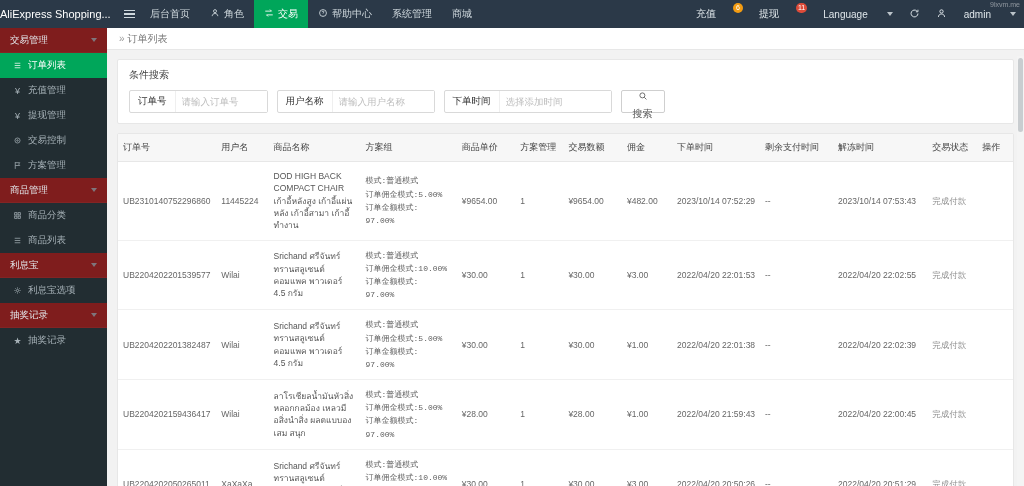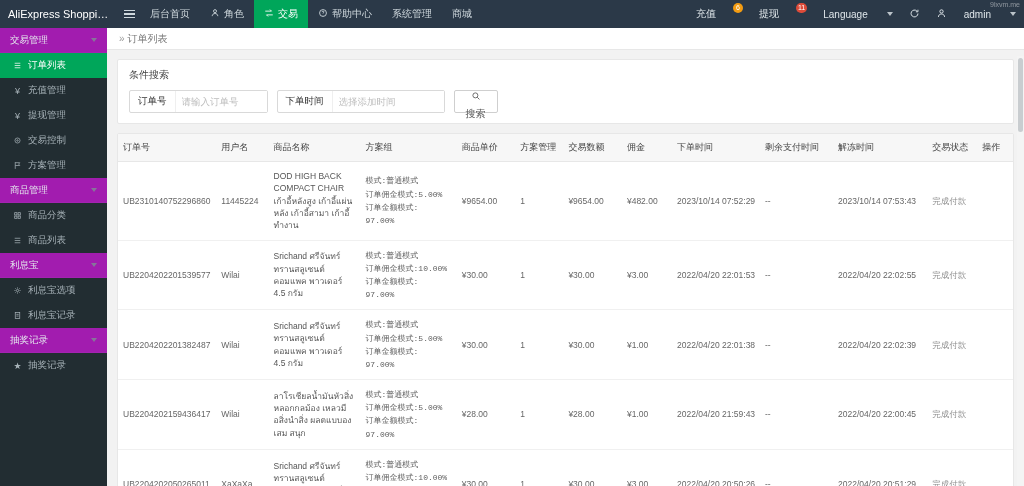--- a/index.html
+++ b/index.html
@@ -2,21 +2,21 @@
 <html><head>
 <meta charset="utf-8">
 <style>
   * { margin:0; padding:0; box-sizing:border-box; }
   html,body { width:1024px; height:486px; overflow:hidden;
     font-family:"Liberation Sans","DejaVu Sans",sans-serif; background:#f2f2f2; }
 
   
   .navbar { position:absolute; left:0; top:0; right:0; height:28px; background:#2b3948;
     display:flex; align-items:center; color:#cfd8dd; font-size:10px; z-index:5; }
-  .brand { width:118px; padding:0 8px; font-size:11px; color:#fff; white-space:nowrap;
+  .brand { width:118px; padding:0 0; font-size:11px; color:#fff; white-space:nowrap;
     overflow:hidden; text-overflow:ellipsis; flex:none; }
   .nav-toggle { width:22px; height:28px; display:flex; flex-direction:column; justify-content:center;
     align-items:center; gap:2px; cursor:pointer; flex:none; }
   .nav-toggle i { display:block; width:11px; height:1.5px; background:#cfd8dd; }
   .nav-menu { display:flex; height:100%; }
   .nav-item { display:flex; align-items:center; gap:4px; padding:8px 10px; height:100%;
     color:#cfd8dd; cursor:pointer; text-decoration:none; white-space:nowrap; }
   .nav-item.active { background:#00a65a; color:#fff; }
   .nav-item svg { width:10px; height:10px; stroke:currentColor; fill:none; stroke-width:1.4; }
   .nav-right { margin-left:auto; display:flex; align-items:center; height:100%; position:relative; }
@@ -29,21 +29,21 @@
   .caret { width:0; height:0; border-left:3px solid transparent; border-right:3px solid transparent;
     border-top:4px solid currentColor; display:inline-block; margin-left:2px; opacity:.8; }
   .nav-right svg { width:11px; height:11px; stroke:currentColor; fill:none; stroke-width:1.4; }
   .watermark { position:absolute; right:4px; top:1px; font-size:7px; color:rgba(255,255,255,.45);
     pointer-events:none; }
 
   
   .sidebar { position:absolute; left:0; top:28px; bottom:0; width:107px; background:#222d32;
     font-size:9.5px; overflow:hidden; }
   .sb-group { height:25px; display:flex; align-items:center; justify-content:space-between;
-    padding:0 10px; color:#e4eaee; cursor:pointer; background:#a21caf; border-bottom:1px solid rgba(255,255,255,.03); }
+    padding:0 10px; color:#e4eaee; cursor:pointer; background:#7f1d1d; border-bottom:1px solid rgba(255,255,255,.03); }
   .sb-group .caret { border-top-color:#7f8c93; }
   .sb-item { height:25px; display:flex; align-items:center; gap:5px; padding-left:12px;
     color:#a7b2b8; cursor:pointer; }
   .sb-item.active { background:#00a65a; color:#fff; }
   .sb-ico { width:11px; display:inline-flex; justify-content:center; align-items:center; flex:none;
     font-size:9px; }
   .sb-ico svg { width:9px; height:9px; stroke:currentColor; fill:none; stroke-width:1.3; }
 
   
   .main { position:absolute; left:107px; top:28px; right:0; bottom:0; background:#f2f2f2; overflow:hidden; }
@@ -223,29 +223,20 @@
   </div>
   <div class="sb-item">
     <span class="sb-ico">
         <svg viewBox="0 0 16 16">
           <circle cx="8" cy="8" r="2"></circle>
           <path d="M8 2.5v2M8 11.5v2M2.5 8h2M11.5 8h2M4.2 4.2l1.4 1.4M10.4 10.4l1.4 1.4M11.8 4.2l-1.4 1.4M5.6 10.4l-1.4 1.4"></path>
         </svg>
       </span>
     <span>利息宝选项</span>
   </div>
-  <div class="sb-item">
-    <span class="sb-ico">
-        <svg viewBox="0 0 16 16">
-          <rect x="4" y="2.5" width="8" height="11"></rect>
-          <path d="M6 6h4M6 9h4"></path>
-        </svg>
-      </span>
-    <span>利息宝记录</span>
-  </div>
 
   <div class="sb-group">
     <span>抽奖记录</span>
     <span class="caret"></span>
   </div>
   <div class="sb-item">
     <span class="sb-ico">★</span>
     <span>抽奖记录</span>
   </div>
 </aside>
@@ -257,20 +248,24 @@
   </div>
 
   <div class="content">
 
     <section class="search-card">
       <div class="search-title">条件搜索</div>
       <div class="search-row">
         <div class="input-group">
           <span class="ig-label">订单号</span>
           <input class="w1" type="text" placeholder="请输入订单号" style="">
+        </div>
+        <div class="input-group">
+          <span class="ig-label">用户名称</span>
+          <input class="w2" type="text" placeholder="请输入用户名称" style="">
         </div>
         <div class="input-group">
           <span class="ig-label">下单时间</span>
           <input class="w3" type="text" placeholder="选择添加时间" style="">
         </div>
         <button class="search-btn">
           <span><svg viewBox="0 0 16 16">
                 <circle cx="7" cy="7" r="4"></circle>
                 <path d="M10 10l3.5 3.5"></path>
               </svg></span>

